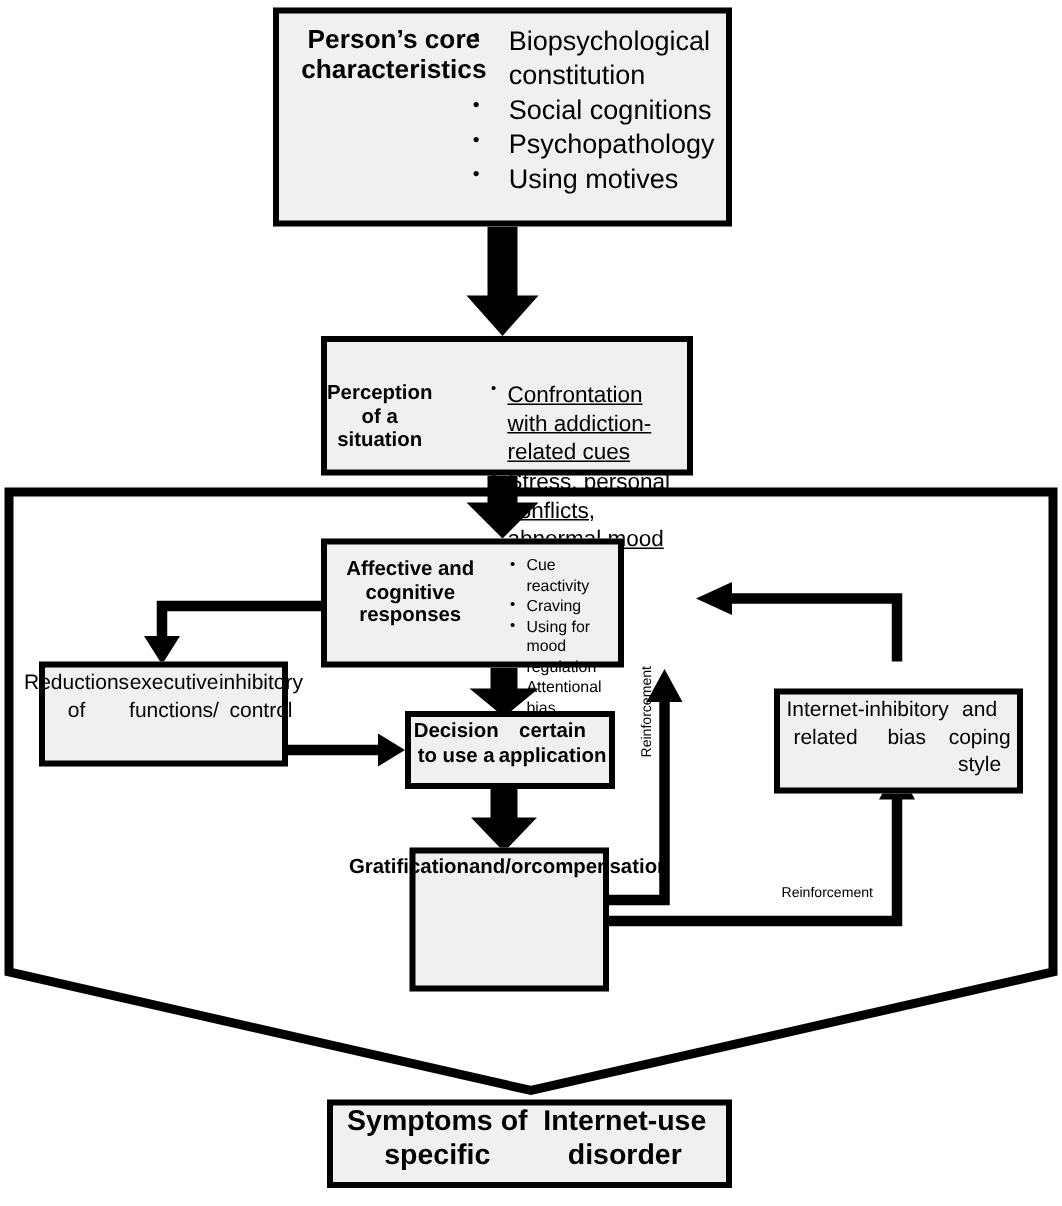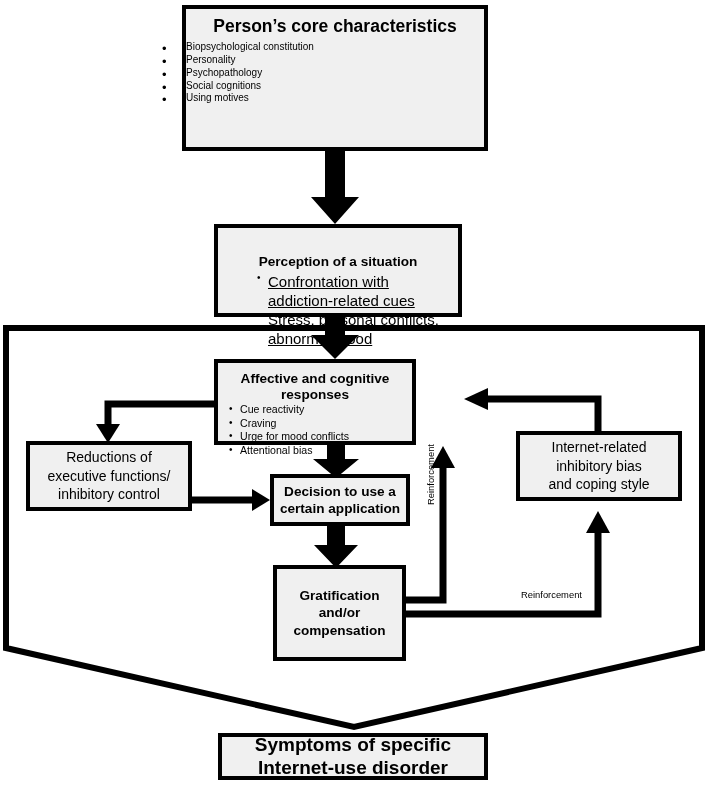--- a/index.html
+++ b/index.html
@@ -25,21 +25,20 @@
     top: 0;
     width: 708px;
     height: 804px;
   }
   .nodebox {
     position: absolute;
     background: #f0f0f0;
     border: 4px solid #000000;
     box-sizing: border-box;
     display: flex;
-    flex-direction: column;
     justify-content: center;
   }
   .node-title {
     font-weight: bold;
     text-align: center;
     color: #000;
     line-height: 1.15;
   }
   .node-title.plain {
     font-weight: normal;
@@ -61,21 +60,21 @@
     top: 0;
   }
 
   
   #box-core {
     left: 182px; top: 5px; width: 306px; height: 146px;
     justify-content: flex-start;
     padding-top: 7px;
   }
   #box-core .node-title { font-size: 17.5px; margin-bottom: 5px; }
-  #box-core ul.bullets { font-size: 10px; }
+  #box-core ul.bullets { font-size: 18px; }
   #box-core ul.bullets li::before { left: -24px; font-size: 13px; }
 
   
   #box-perception {
     left: 214px; top: 224px; width: 248px; height: 93px;
     justify-content: flex-start;
     padding-top: 26px;
   }
   #box-perception .node-title { font-size: 13.6px; margin-bottom: 2px; }
   #box-perception ul.bullets { margin-left: 50px; font-size: 15px; text-decoration: underline; }
@@ -100,35 +99,35 @@
 
   
   #box-decision {
     left: 270px; top: 474px; width: 140px; height: 52px;
     padding: 0 4px;
   }
   #box-decision .node-title { font-size: 13.6px; line-height: 1.26; }
 
   
   #box-cogbias {
-    left: 516px; top: 431px; width: 166px; height: 70px;
+    left: 516px; top: 459px; width: 166px; height: 70px;
     padding: 0 6px;
   }
   #box-cogbias .node-title { font-size: 14px; line-height: 1.33; }
 
   
   #box-gratification {
     left: 273px; top: 565px; width: 133px; height: 96px;
     padding: 0 4px;
   }
   #box-gratification .node-title { font-size: 13.6px; line-height: 1.27; }
 
   
   #box-symptoms {
-    left: 218px; top: 733px; width: 270px; height: 47px;
+    left: 218px; top: 733px; width: 270px; height: 59px;
     padding: 0 6px;
   }
   #box-symptoms .node-title { font-size: 19px; line-height: 1.2; }
 
   
   .edge-label {
     position: absolute;
     font-size: 9.4px;
     color: #000;
     white-space: nowrap;
@@ -173,41 +172,40 @@
 
     <path d="M 598,441 L 598,399 L 487,399" fill="none" stroke="#000" stroke-width="7"></path>
     <polygon points="464,399 488,388 488,410" fill="#000"></polygon>
 
   </svg>
 
   <div class="nodebox" id="box-core">
     <div class="node-title">Person’s core characteristics</div>
     <ul class="bullets">
       <li>Biopsychological constitution</li>
-      <li>Personality</li>
+      <li>Social cognitions</li>
       <li>Psychopathology</li>
-      <li>Social cognitions</li>
       <li>Using motives</li>
     </ul>
   </div>
 
   <div class="nodebox" id="box-perception">
     <div class="node-title">Perception of a situation</div>
     <ul class="bullets">
       <li>Confrontation with addiction-related cues</li>
       <li>Stress, personal conflicts, abnormal mood</li>
     </ul>
   </div>
 
   <div class="nodebox" id="box-affective">
     <div class="node-title">Affective and cognitive responses</div>
     <ul class="bullets">
       <li>Cue reactivity</li>
       <li>Craving</li>
-      <li>Urge for mood conflicts</li>
+      <li>Using for mood regulation</li>
       <li>Attentional bias</li>
     </ul>
   </div>
 
   <div class="nodebox" id="box-reductions">
     <div class="node-title plain">Reductions of</div>
     <div class="node-title plain">executive functions/</div>
     <div class="node-title plain">inhibitory control</div>
   </div>
 

